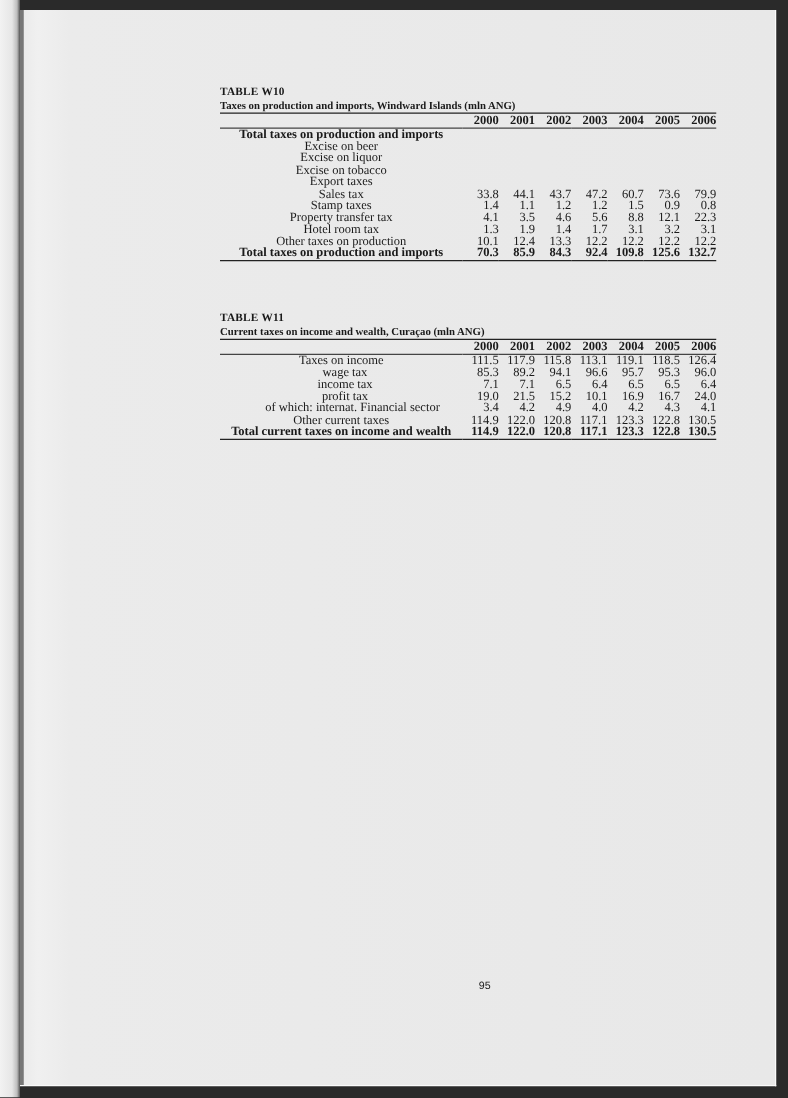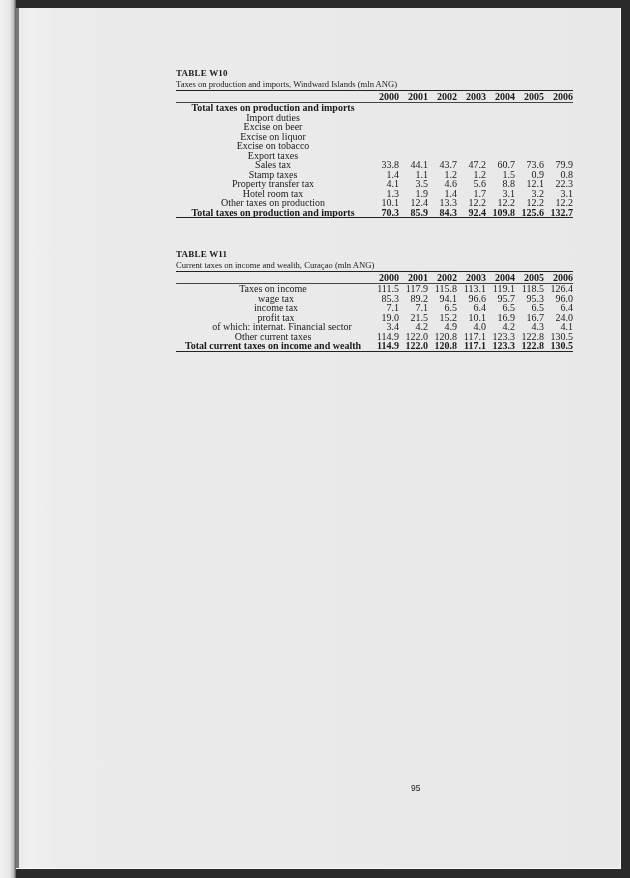--- a/index.html
+++ b/index.html
@@ -21,38 +21,37 @@
   }
   .page-shadow {
     position:absolute; left:16px; top:8px; width:3px; height:860px;
     background:#777;
   }
   .table-block { position:absolute; left:176px; width:397px; }
   .tbl-title {
     font-weight:bold; font-size:9px; letter-spacing:0.2px; line-height:11px;
   }
   .tbl-subtitle {
-    font-weight:normal; font-size:8.6px; line-height:11px;
+    font-weight:bold; font-size:8.6px; line-height:11px;
     border-bottom:1px solid #222;
     padding-bottom:0px;
   }
   table { border-collapse:collapse; width:397px; font-size:10px; }
   td, th { padding:0; height:9.5px; line-height:9.5px; white-space:nowrap; }
   th { font-weight:bold; text-align:right; border-bottom:0.8px solid #444; height:11px; line-height:11px; }
   td.num { text-align:right; width:29px; }
   th.num { width:29px; }
   td.label { text-align:center; }
   tr.bold td { font-weight:bold; }
   tr.total td { border-bottom:1.3px solid #222; }
   .ind1 { padding-left:6px !important; }
   .ind2 { padding-left:18px !important; }
   .page-number {
     position:absolute; left:383px; top:783px; font-size:8.5px;
     font-family:"Liberation Sans", "DejaVu Sans", sans-serif;
-    margin-left:28px;
   }
 </style>
 </head>
 <body>
 
 <div class="left-strip"></div>
 <div class="page"></div>
 <div class="page-shadow"></div>
 
 <div class="table-block" style="top:68px;">
@@ -76,30 +75,20 @@
           <td class="label">Total taxes on production and imports</td>
           <td class="num"></td>
           <td class="num"></td>
           <td class="num"></td>
           <td class="num"></td>
           <td class="num"></td>
           <td class="num"></td>
           <td class="num"></td>
         </tr>
         <tr>
-          <td class="label">Import duties</td>
-          <td class="num"></td>
-          <td class="num"></td>
-          <td class="num"></td>
-          <td class="num"></td>
-          <td class="num"></td>
-          <td class="num"></td>
-          <td class="num"></td>
-        </tr>
-        <tr>
           <td class="label">Excise on beer</td>
           <td class="num"></td>
           <td class="num"></td>
           <td class="num"></td>
           <td class="num"></td>
           <td class="num"></td>
           <td class="num"></td>
           <td class="num"></td>
         </tr>
         <tr>

